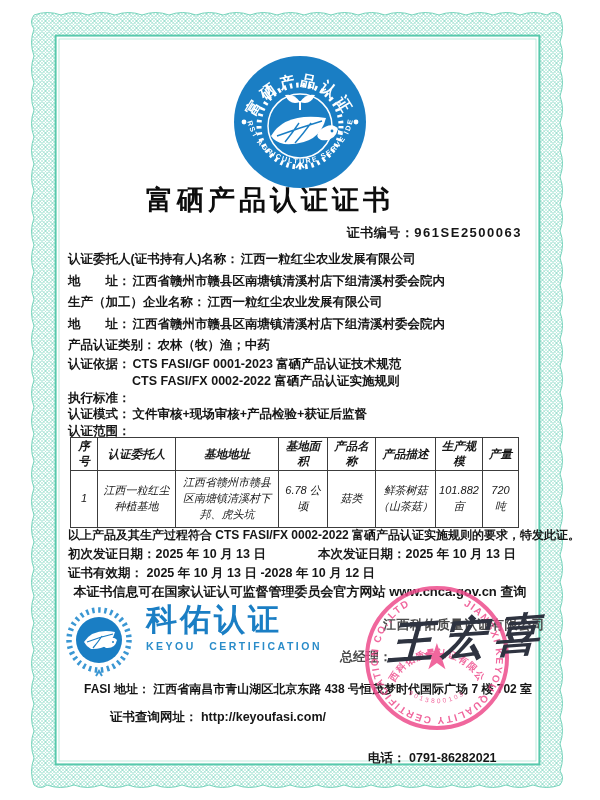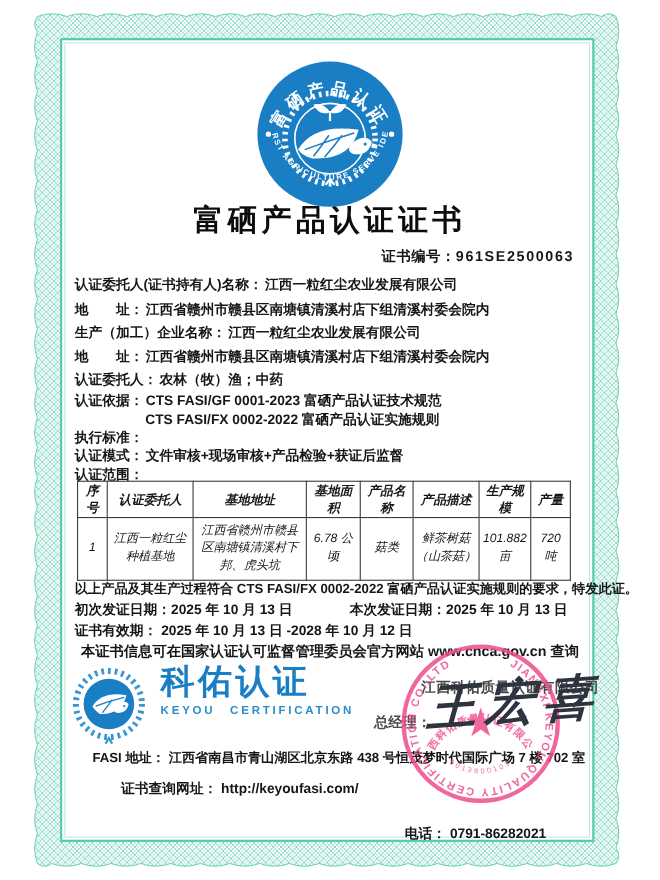--- a/index.html
+++ b/index.html
@@ -7,21 +7,21 @@
     position:relative;width:600px;height:800px;background:#ffffff;overflow:hidden;
     font-family:"Liberation Sans","DejaVu Sans",sans-serif;color:#161616;
   }
   .border-svg{position:absolute;left:0;top:0;z-index:0;}
   .abs{position:absolute;}
 
   
   .emblem{left:232px;top:54px;width:136px;height:136px;z-index:1;}
 
   .title{
-    left:0;top:182px;width:600px;text-align:center;
+    left:0;top:182px;width:540px;text-align:center;
     font-size:27px;font-weight:800;letter-spacing:4px;color:#0d0d0d;
   }
   .certno{
     right:78px;top:224px;font-size:13px;font-weight:800;letter-spacing:.5px;
   }
   .certno .num{letter-spacing:1.5px;}
 
   .fields{left:68px;top:249px;width:470px;font-size:12.5px;font-weight:700;line-height:1;}
   .fields .line{height:21.4px;display:flex;align-items:center;white-space:nowrap;}
   .fields .line.tight{height:16.8px;}
@@ -128,21 +128,21 @@
     </div>
     <div class="line">
       <span class="lbl">生产（加工）企业名称：</span>
       <span>江西一粒红尘农业发展有限公司</span>
     </div>
     <div class="line">
       <span class="lbl">地　　址：</span>
       <span>江西省赣州市赣县区南塘镇清溪村店下组清溪村委会院内</span>
     </div>
     <div class="line">
-      <span class="lbl">认证委托人：</span>
+      <span class="lbl">产品认证类别：</span>
       <span>农林（牧）渔；中药</span>
     </div>
     <div class="line tight">
       <span class="lbl">认证依据：</span>
       <span>CTS FASI/GF 0001-2023 富硒产品认证技术规范</span>
     </div>
     <div class="line tight indent">
       <span>CTS FASI/FX 0002-2022 富硒产品认证实施规则</span>
     </div>
     <div class="line tight">

